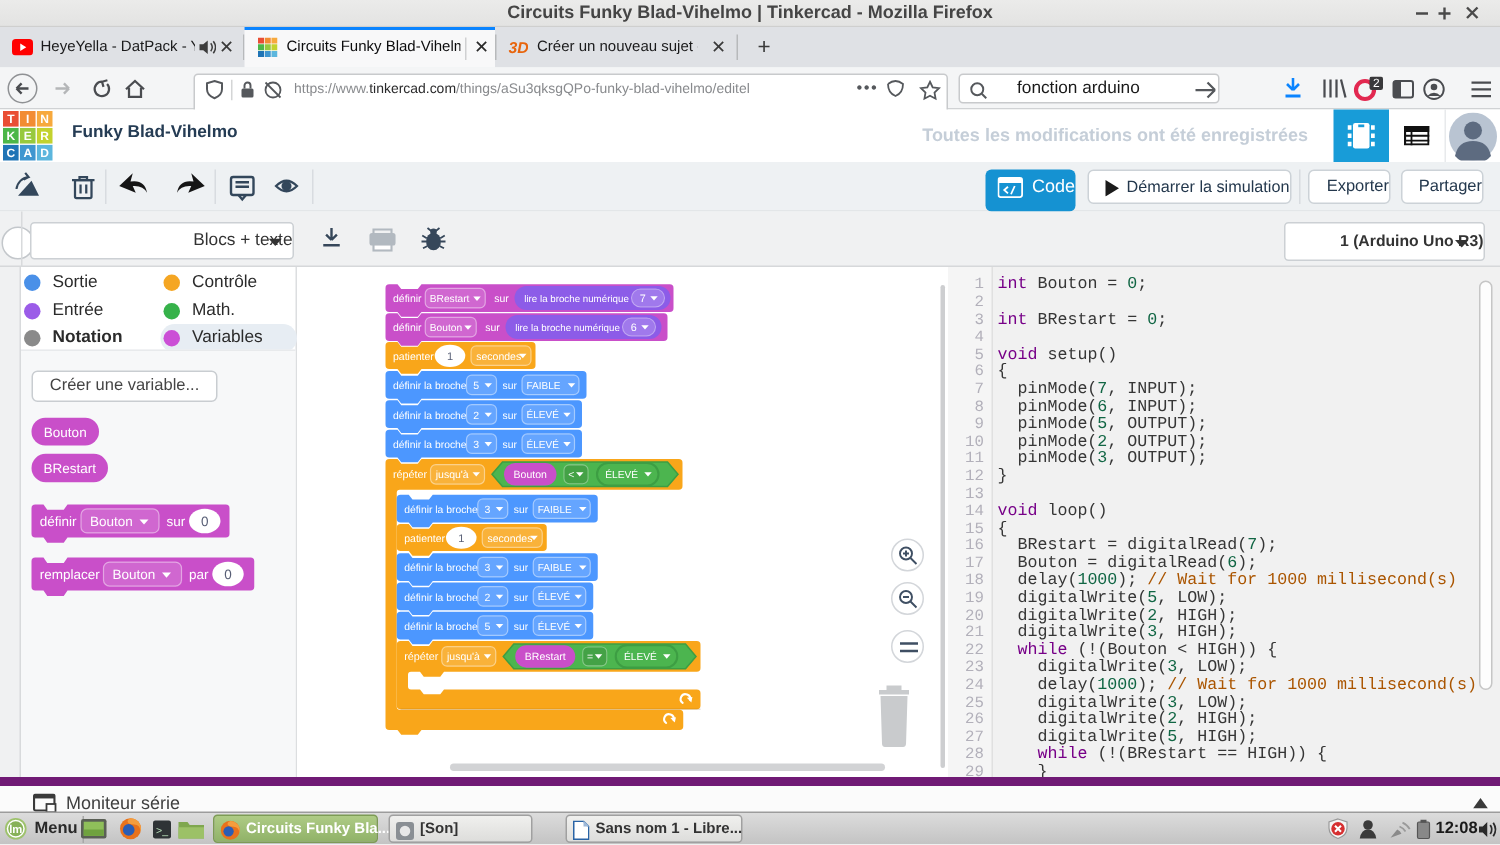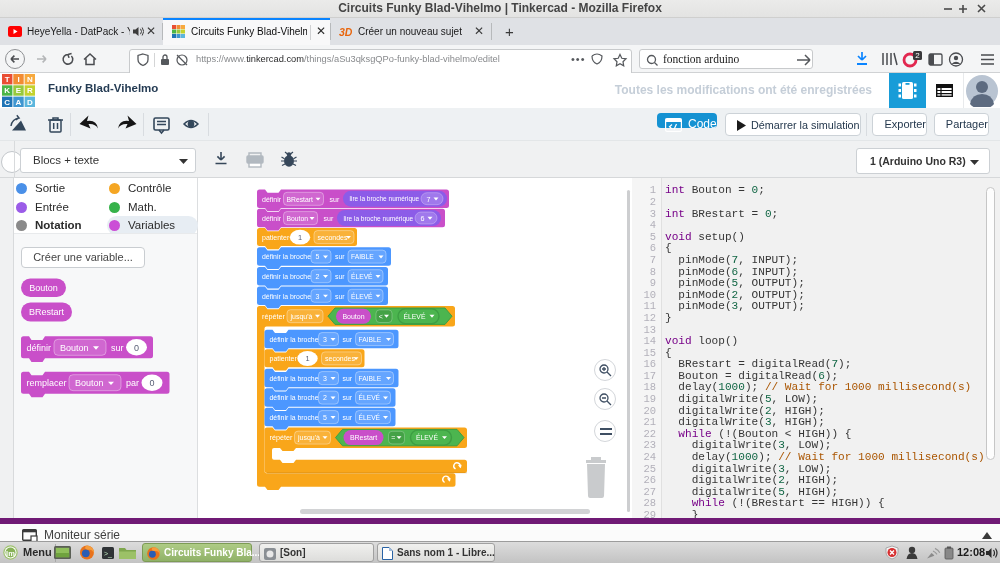--- a/index.html
+++ b/index.html
@@ -14,22 +14,22 @@
 .tx{position:absolute;top:6px;font-size:12px;color:#3a3a3a;}
 #urlbar{left:0;top:45px;width:1000px;height:28px;background:#f4f5f6;border-bottom:1px solid #d0d2d4;}
 #urlfield{position:absolute;left:129px;top:4px;width:503px;height:32px;background:#fff;border:1px solid #c8cacc;border-radius:3px;}
 #searchfield{position:absolute;left:639px;top:4px;width:174px;height:20px;background:#fff;border:1px solid #c8cacc;border-radius:3px;}
 #tkheader{left:0;top:73px;width:1000px;height:35px;background:#fff;}
 #tktitle{position:absolute;left:48px;top:9px;font-size:11.5px;font-weight:bold;color:#253c54;}
 #saved{position:absolute;right:128px;top:10px;font-size:12px;font-weight:bold;color:#c5ced8;}
 #chipbtn{position:absolute;left:889px;top:0px;width:37px;height:35px;background:#189cd8;}
 #toolbar{left:0;top:108px;width:1000px;height:33px;background:#eef1f3;border-bottom:1px solid #e3e6e8;}
 .tbtn{position:absolute;top:5px;height:23px;border-radius:4px;background:#fff;border:1px solid #ccd2d7;font-size:11px;color:#24384d;text-align:right;}
-#codebtn{position:absolute;left:657px;top:5px;width:60px;height:15px;border-radius:4px;background:#1592d2;color:#fff;font-size:12px;}
-#secbar{left:0;top:141px;width:1000px;height:37px;background:#f0f1f2;border-bottom:1px solid #d6d8da;}
+#codebtn{position:absolute;left:657px;top:5px;width:60px;height:28px;border-radius:4px;background:#1592d2;color:#fff;font-size:12px;}
+#secbar{left:0;top:141px;width:1000px;height:37px;background:#f0f1f2;border-bottom:1px solid #d6d8da;text-align:right;}
 #selblocs{position:absolute;left:20px;top:7px;width:176px;height:25px;background:#fff;border:1px solid #ccd0d4;border-radius:3px;font-size:11.5px;color:#333;line-height:23px;padding-left:12px;}
 #arduinosel{position:absolute;left:856px;top:7px;width:134px;height:26px;background:#fff;border:1px solid #ccd0d4;border-radius:3px;font-size:10.5px;font-weight:bold;color:#333;line-height:24px;padding-left:13px;}
 #leftstrip{left:0;top:178px;width:14px;height:340px;background:#f0f1f2;border-right:1px solid #d8dadc;}
 #palette{left:14px;top:178px;width:184px;height:340px;background:#fff;border-right:1px solid #dcdee0;}
 #palbottom{position:absolute;left:0;top:55px;width:183px;height:285px;background:#f7f8f9;border-top:1px solid #e8eaec;}
 .cat{position:absolute;font-size:11.5px;color:#2b2b2b;}
 .dot{position:absolute;width:11px;height:11px;border-radius:50%;}
 #createvar{position:absolute;left:7px;top:13px;width:124px;height:21px;background:#fff;border:1px solid #c9cdd1;border-radius:4px;font-size:11px;color:#444;text-align:center;line-height:19px;}
 #canvas{left:198px;top:178px;width:434px;height:340px;background:#fff;}
 .zoombtn{position:absolute;width:22px;height:22px;border-radius:50%;background:#fff;border:1px solid #d3d6da;}
@@ -120,21 +120,21 @@
     <svg class="abs" style="left:460px;top:3px" width="40" height="14" viewBox="0 0 40 14">
       <path d="M2,3 q5,-4 10,0 q0,6 -5,8 q-5,-2 -5,-8" fill="none" stroke="#55585c" stroke-width="1.2"></path>
       <path d="M30,1.5 l1.8,3.8 4.2,.5 -3,2.9 .7,4.1 -3.7,-2 -3.7,2 .7,-4.1 -3,-2.9 4.2,-.5 Z" fill="none" stroke="#55585c" stroke-width="1.2"></path>
     </svg>
   </div>
   <div id="searchfield">
     <svg class="abs" style="left:6px;top:4px" width="13" height="13" viewBox="0 0 13 13">
           <circle cx="5.5" cy="5.5" r="4" fill="none" stroke="#55585c" stroke-width="1.3"></circle>
           <path d="M8.5,8.5 l3,3" stroke="#55585c" stroke-width="1.3"></path>
         </svg>
-    <div class="abs" style="left:23px;top:3px;font-size:11.5px;color:#1a1a1a;font-family:Liberation Serif, serif;">fonction arduino</div>
+    <div class="abs" style="left:38px;top:3px;font-size:11.5px;color:#1a1a1a;">fonction arduino</div>
     <svg class="abs" style="left:156px;top:4px" width="16" height="12" viewBox="0 0 16 12">
           <path d="M1,6 h13 M14,6 l-5,-5 M14,6 l-5,5" stroke="#55585c" stroke-width="1.5" fill="none"></path>
         </svg>
   </div>
   <svg class="abs" style="left:852px;top:6px" width="145" height="17" viewBox="0 0 145 17">
     <path d="M10,1 v8 M10,9 l-4,-4 M10,9 l4,-4" stroke="#0a84ff" stroke-width="1.7" fill="none"></path>
         <rect x="5" y="12" width="10" height="2" fill="#0a84ff"></rect>
     <path d="M31,2 v12 M35,2 v12 M39,2 v12 M42,2 l3,12" stroke="#4a4c50" stroke-width="1.5"></path>
     <circle cx="58" cy="9" r="6" fill="none" stroke="#e22850" stroke-width="2.8"></circle>
         <path d="M61,3.5 l4.5,2.5" stroke="#e22850" stroke-width="2.8"></path>
@@ -574,21 +574,21 @@
         <path d="M65,6.5 h17 v7.5 h-17 Z" fill="#9cc167"></path>
   </svg>
   <div class="tkbtn" style="left:142px;width:110px;background:linear-gradient(#aecb85,#90b268);border-color:#7d9b55;color:#fff;font-weight:bold;">
     <svg class="abs" style="left:4px;top:3px" width="13" height="13" viewBox="0 0 14 14">
           <circle cx="7" cy="7" r="6.8" fill="#e8721c"></circle>
           <circle cx="5.8" cy="7.8" r="3.7" fill="#2a5db5"></circle>
           <path d="M7,0.3 a6.8,6.8 0 0 1 6.6,8.5 q-0.5,-4.3 -4.2,-4.4 q-3.9,0 -4.3,-1.7 q-0.3,-1.6 1.9,-2.4 Z" fill="#f59d3d"></path>
         </svg>
     <span style="position:absolute;left:21px;top:3px;white-space:nowrap;">Circuits Funky Bla...</span>
   </div>
-  <div class="tkbtn" style="left:259px;width:115px;background:linear-gradient(#f0f0ee,#dddddb);color:#333;text-decoration:underline;">
+  <div class="tkbtn" style="left:259px;width:96px;background:linear-gradient(#f0f0ee,#dddddb);color:#333;text-decoration:underline;">
     <svg class="abs" style="left:4px;top:4px" width="12" height="12" viewBox="0 0 12 12">
           <rect width="12" height="12" rx="2" fill="#8a8f94"></rect>
           <circle cx="6" cy="6" r="3.5" fill="#e8e8e8"></circle>
         </svg>
     <span style="position:absolute;left:20px;top:3px;font-weight:bold;">[Son]</span>
   </div>
   <div class="tkbtn" style="left:377px;width:118px;background:linear-gradient(#f0f0ee,#dddddb);color:#333;">
     <svg class="abs" style="left:4px;top:3px" width="11" height="13" viewBox="0 0 11 13">
           <path d="M0.5,0.5 h6.5 l3.5,3.5 v8.5 h-10 Z" fill="#fff" stroke="#2963a5" stroke-width="1"></path>
           <path d="M7,0 l4,4 h-4 Z" fill="#9db8d8"></path>

